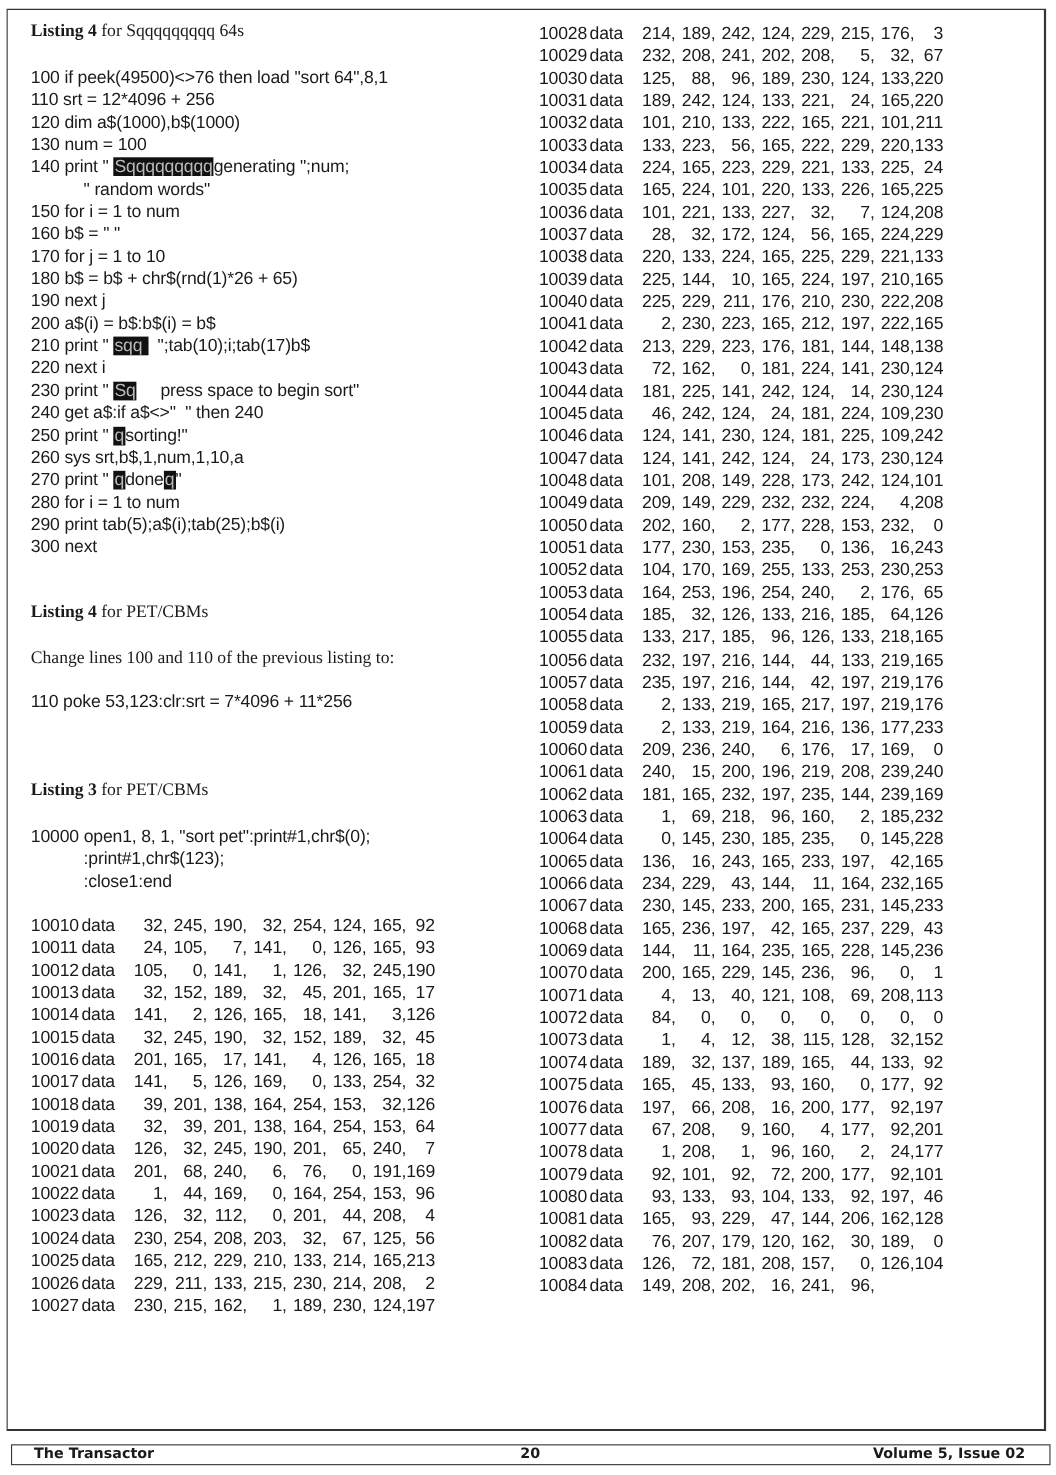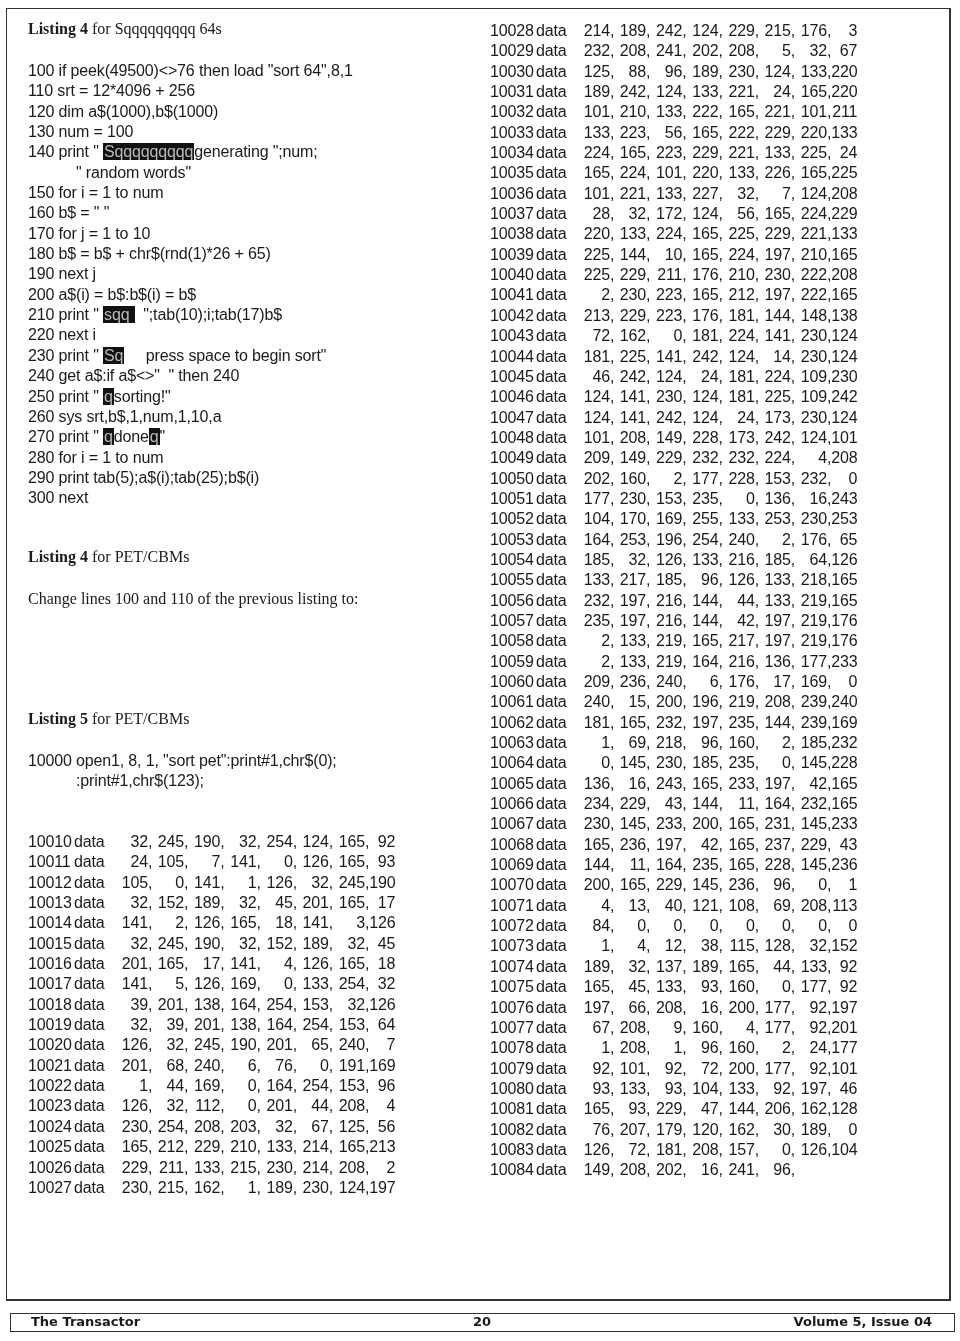--- a/index.html
+++ b/index.html
@@ -53,31 +53,31 @@
   <div class="col col-left">
     <div class="heading" style="top:10px; left:-6px;">
       <b>Listing 4</b><span> for Sqqqqqqqqq 64s</span>
     </div>
     <div class="code" id="c64-code" style="top:52px; left:-6px;"><span class="code-line">100 if peek(49500)&lt;&gt;76 then load "sort 64",8,1</span><span class="code-line">110 srt = 12*4096 + 256</span><span class="code-line">120 dim a$(1000),b$(1000)</span><span class="code-line">130 num = 100</span><span class="code-line">140 print " <span class="rev">Sqqqqqqqqq</span>generating ";num;</span><span class="code-line indent">" random words"</span><span class="code-line">150 for i = 1 to num</span><span class="code-line">160 b$ = " "</span><span class="code-line">170 for j = 1 to 10</span><span class="code-line">180 b$ = b$ + chr$(rnd(1)*26 + 65)</span><span class="code-line">190 next j</span><span class="code-line">200 a$(i) = b$:b$(i) = b$</span><span class="code-line">210 print " <span class="rev">sqq </span>  ";tab(10);i;tab(17)b$</span><span class="code-line">220 next i</span><span class="code-line">230 print " <span class="rev">Sq</span>     press space to begin sort"</span><span class="code-line">240 get a$:if a$&lt;&gt;"  " then 240</span><span class="code-line">250 print " <span class="rev">q</span>sorting!"</span><span class="code-line">260 sys srt,b$,1,num,1,10,a</span><span class="code-line">270 print " <span class="rev">q</span>done<span class="rev">q</span>"</span><span class="code-line">280 for i = 1 to num</span><span class="code-line">290 print tab(5);a$(i);tab(25);b$(i)</span><span class="code-line">300 next</span></div>
 
     <div class="heading" style="top:538px; left:-6px;">
       <b>Listing 4</b><span> for PET/CBMs</span>
     </div>
     <div class="prose" style="top:580px; left:-6px;">Change lines 100 and 110 of the previous listing to:</div>
-    <div class="code" id="pet4-code" style="top:620px; left:-6px;"></div>
+    <div class="code" id="pet4-code" style="top:620px; left:-6px;"><span class="code-line">110 poke 53,123:clr:srt = 7*4096 + 11*256</span></div>
 
     <div class="heading" style="top:700px; left:-6px;">
-      <b>Listing 5</b><span> for PET/CBMs</span>
+      <b>Listing 3</b><span> for PET/CBMs</span>
     </div>
-    <div class="code" id="pet5-code" style="top:742px; left:-6px;"><span class="code-line">10000 open1, 8, 1, "sort pet":print#1,chr$(0);</span><span class="code-line indent">:print#1,chr$(123);</span></div>
+    <div class="code" id="pet5-code" style="top:742px; left:-6px;"><span class="code-line">10000 open1, 8, 1, "sort pet":print#1,chr$(0);</span><span class="code-line indent">:print#1,chr$(123);</span><span class="code-line indent">:close1:end</span></div>
     <div class="code" id="data-left" style="top:823px; left:-6px;"><div class="data-line"><span class="ln">10010</span><span class="kw">data</span><span class="v" style="width: 36.2px;">32,</span><span class="v" style="width: 36.2px;">245,</span><span class="v" style="width: 36.2px;">190,</span><span class="v" style="width: 36.2px;">32,</span><span class="v" style="width: 36.2px;">254,</span><span class="v" style="width: 36.2px;">124,</span><span class="v" style="width: 36.2px;">165,</span><span class="v" style="width: 26px;">92</span></div><div class="data-line"><span class="ln">10011</span><span class="kw">data</span><span class="v" style="width: 36.2px;">24,</span><span class="v" style="width: 36.2px;">105,</span><span class="v" style="width: 36.2px;">7,</span><span class="v" style="width: 36.2px;">141,</span><span class="v" style="width: 36.2px;">0,</span><span class="v" style="width: 36.2px;">126,</span><span class="v" style="width: 36.2px;">165,</span><span class="v" style="width: 26px;">93</span></div><div class="data-line"><span class="ln">10012</span><span class="kw">data</span><span class="v" style="width: 36.2px;">105,</span><span class="v" style="width: 36.2px;">0,</span><span class="v" style="width: 36.2px;">141,</span><span class="v" style="width: 36.2px;">1,</span><span class="v" style="width: 36.2px;">126,</span><span class="v" style="width: 36.2px;">32,</span><span class="v" style="width: 36.2px;">245,</span><span class="v" style="width: 26px;">190</span></div><div class="data-line"><span class="ln">10013</span><span class="kw">data</span><span class="v" style="width: 36.2px;">32,</span><span class="v" style="width: 36.2px;">152,</span><span class="v" style="width: 36.2px;">189,</span><span class="v" style="width: 36.2px;">32,</span><span class="v" style="width: 36.2px;">45,</span><span class="v" style="width: 36.2px;">201,</span><span class="v" style="width: 36.2px;">165,</span><span class="v" style="width: 26px;">17</span></div><div class="data-line"><span class="ln">10014</span><span class="kw">data</span><span class="v" style="width: 36.2px;">141,</span><span class="v" style="width: 36.2px;">2,</span><span class="v" style="width: 36.2px;">126,</span><span class="v" style="width: 36.2px;">165,</span><span class="v" style="width: 36.2px;">18,</span><span class="v" style="width: 36.2px;">141,</span><span class="v" style="width: 36.2px;">3,</span><span class="v" style="width: 26px;">126</span></div><div class="data-line"><span class="ln">10015</span><span class="kw">data</span><span class="v" style="width: 36.2px;">32,</span><span class="v" style="width: 36.2px;">245,</span><span class="v" style="width: 36.2px;">190,</span><span class="v" style="width: 36.2px;">32,</span><span class="v" style="width: 36.2px;">152,</span><span class="v" style="width: 36.2px;">189,</span><span class="v" style="width: 36.2px;">32,</span><span class="v" style="width: 26px;">45</span></div><div class="data-line"><span class="ln">10016</span><span class="kw">data</span><span class="v" style="width: 36.2px;">201,</span><span class="v" style="width: 36.2px;">165,</span><span class="v" style="width: 36.2px;">17,</span><span class="v" style="width: 36.2px;">141,</span><span class="v" style="width: 36.2px;">4,</span><span class="v" style="width: 36.2px;">126,</span><span class="v" style="width: 36.2px;">165,</span><span class="v" style="width: 26px;">18</span></div><div class="data-line"><span class="ln">10017</span><span class="kw">data</span><span class="v" style="width: 36.2px;">141,</span><span class="v" style="width: 36.2px;">5,</span><span class="v" style="width: 36.2px;">126,</span><span class="v" style="width: 36.2px;">169,</span><span class="v" style="width: 36.2px;">0,</span><span class="v" style="width: 36.2px;">133,</span><span class="v" style="width: 36.2px;">254,</span><span class="v" style="width: 26px;">32</span></div><div class="data-line"><span class="ln">10018</span><span class="kw">data</span><span class="v" style="width: 36.2px;">39,</span><span class="v" style="width: 36.2px;">201,</span><span class="v" style="width: 36.2px;">138,</span><span class="v" style="width: 36.2px;">164,</span><span class="v" style="width: 36.2px;">254,</span><span class="v" style="width: 36.2px;">153,</span><span class="v" style="width: 36.2px;">32,</span><span class="v" style="width: 26px;">126</span></div><div class="data-line"><span class="ln">10019</span><span class="kw">data</span><span class="v" style="width: 36.2px;">32,</span><span class="v" style="width: 36.2px;">39,</span><span class="v" style="width: 36.2px;">201,</span><span class="v" style="width: 36.2px;">138,</span><span class="v" style="width: 36.2px;">164,</span><span class="v" style="width: 36.2px;">254,</span><span class="v" style="width: 36.2px;">153,</span><span class="v" style="width: 26px;">64</span></div><div class="data-line"><span class="ln">10020</span><span class="kw">data</span><span class="v" style="width: 36.2px;">126,</span><span class="v" style="width: 36.2px;">32,</span><span class="v" style="width: 36.2px;">245,</span><span class="v" style="width: 36.2px;">190,</span><span class="v" style="width: 36.2px;">201,</span><span class="v" style="width: 36.2px;">65,</span><span class="v" style="width: 36.2px;">240,</span><span class="v" style="width: 26px;">7</span></div><div class="data-line"><span class="ln">10021</span><span class="kw">data</span><span class="v" style="width: 36.2px;">201,</span><span class="v" style="width: 36.2px;">68,</span><span class="v" style="width: 36.2px;">240,</span><span class="v" style="width: 36.2px;">6,</span><span class="v" style="width: 36.2px;">76,</span><span class="v" style="width: 36.2px;">0,</span><span class="v" style="width: 36.2px;">191,</span><span class="v" style="width: 26px;">169</span></div><div class="data-line"><span class="ln">10022</span><span class="kw">data</span><span class="v" style="width: 36.2px;">1,</span><span class="v" style="width: 36.2px;">44,</span><span class="v" style="width: 36.2px;">169,</span><span class="v" style="width: 36.2px;">0,</span><span class="v" style="width: 36.2px;">164,</span><span class="v" style="width: 36.2px;">254,</span><span class="v" style="width: 36.2px;">153,</span><span class="v" style="width: 26px;">96</span></div><div class="data-line"><span class="ln">10023</span><span class="kw">data</span><span class="v" style="width: 36.2px;">126,</span><span class="v" style="width: 36.2px;">32,</span><span class="v" style="width: 36.2px;">112,</span><span class="v" style="width: 36.2px;">0,</span><span class="v" style="width: 36.2px;">201,</span><span class="v" style="width: 36.2px;">44,</span><span class="v" style="width: 36.2px;">208,</span><span class="v" style="width: 26px;">4</span></div><div class="data-line"><span class="ln">10024</span><span class="kw">data</span><span class="v" style="width: 36.2px;">230,</span><span class="v" style="width: 36.2px;">254,</span><span class="v" style="width: 36.2px;">208,</span><span class="v" style="width: 36.2px;">203,</span><span class="v" style="width: 36.2px;">32,</span><span class="v" style="width: 36.2px;">67,</span><span class="v" style="width: 36.2px;">125,</span><span class="v" style="width: 26px;">56</span></div><div class="data-line"><span class="ln">10025</span><span class="kw">data</span><span class="v" style="width: 36.2px;">165,</span><span class="v" style="width: 36.2px;">212,</span><span class="v" style="width: 36.2px;">229,</span><span class="v" style="width: 36.2px;">210,</span><span class="v" style="width: 36.2px;">133,</span><span class="v" style="width: 36.2px;">214,</span><span class="v" style="width: 36.2px;">165,</span><span class="v" style="width: 26px;">213</span></div><div class="data-line"><span class="ln">10026</span><span class="kw">data</span><span class="v" style="width: 36.2px;">229,</span><span class="v" style="width: 36.2px;">211,</span><span class="v" style="width: 36.2px;">133,</span><span class="v" style="width: 36.2px;">215,</span><span class="v" style="width: 36.2px;">230,</span><span class="v" style="width: 36.2px;">214,</span><span class="v" style="width: 36.2px;">208,</span><span class="v" style="width: 26px;">2</span></div><div class="data-line"><span class="ln">10027</span><span class="kw">data</span><span class="v" style="width: 36.2px;">230,</span><span class="v" style="width: 36.2px;">215,</span><span class="v" style="width: 36.2px;">162,</span><span class="v" style="width: 36.2px;">1,</span><span class="v" style="width: 36.2px;">189,</span><span class="v" style="width: 36.2px;">230,</span><span class="v" style="width: 36.2px;">124,</span><span class="v" style="width: 26px;">197</span></div></div>
   </div>
 
   <div class="col col-right">
     <div class="code" id="data-right" style="top:12px; left:-9px;"><div class="data-line"><span class="ln">10028</span><span class="kw">data</span><span class="v" style="width: 36.2px;">214,</span><span class="v" style="width: 36.2px;">189,</span><span class="v" style="width: 36.2px;">242,</span><span class="v" style="width: 36.2px;">124,</span><span class="v" style="width: 36.2px;">229,</span><span class="v" style="width: 36.2px;">215,</span><span class="v" style="width: 36.2px;">176,</span><span class="v" style="width: 26px;">3</span></div><div class="data-line"><span class="ln">10029</span><span class="kw">data</span><span class="v" style="width: 36.2px;">232,</span><span class="v" style="width: 36.2px;">208,</span><span class="v" style="width: 36.2px;">241,</span><span class="v" style="width: 36.2px;">202,</span><span class="v" style="width: 36.2px;">208,</span><span class="v" style="width: 36.2px;">5,</span><span class="v" style="width: 36.2px;">32,</span><span class="v" style="width: 26px;">67</span></div><div class="data-line"><span class="ln">10030</span><span class="kw">data</span><span class="v" style="width: 36.2px;">125,</span><span class="v" style="width: 36.2px;">88,</span><span class="v" style="width: 36.2px;">96,</span><span class="v" style="width: 36.2px;">189,</span><span class="v" style="width: 36.2px;">230,</span><span class="v" style="width: 36.2px;">124,</span><span class="v" style="width: 36.2px;">133,</span><span class="v" style="width: 26px;">220</span></div><div class="data-line"><span class="ln">10031</span><span class="kw">data</span><span class="v" style="width: 36.2px;">189,</span><span class="v" style="width: 36.2px;">242,</span><span class="v" style="width: 36.2px;">124,</span><span class="v" style="width: 36.2px;">133,</span><span class="v" style="width: 36.2px;">221,</span><span class="v" style="width: 36.2px;">24,</span><span class="v" style="width: 36.2px;">165,</span><span class="v" style="width: 26px;">220</span></div><div class="data-line"><span class="ln">10032</span><span class="kw">data</span><span class="v" style="width: 36.2px;">101,</span><span class="v" style="width: 36.2px;">210,</span><span class="v" style="width: 36.2px;">133,</span><span class="v" style="width: 36.2px;">222,</span><span class="v" style="width: 36.2px;">165,</span><span class="v" style="width: 36.2px;">221,</span><span class="v" style="width: 36.2px;">101,</span><span class="v" style="width: 26px;">211</span></div><div class="data-line"><span class="ln">10033</span><span class="kw">data</span><span class="v" style="width: 36.2px;">133,</span><span class="v" style="width: 36.2px;">223,</span><span class="v" style="width: 36.2px;">56,</span><span class="v" style="width: 36.2px;">165,</span><span class="v" style="width: 36.2px;">222,</span><span class="v" style="width: 36.2px;">229,</span><span class="v" style="width: 36.2px;">220,</span><span class="v" style="width: 26px;">133</span></div><div class="data-line"><span class="ln">10034</span><span class="kw">data</span><span class="v" style="width: 36.2px;">224,</span><span class="v" style="width: 36.2px;">165,</span><span class="v" style="width: 36.2px;">223,</span><span class="v" style="width: 36.2px;">229,</span><span class="v" style="width: 36.2px;">221,</span><span class="v" style="width: 36.2px;">133,</span><span class="v" style="width: 36.2px;">225,</span><span class="v" style="width: 26px;">24</span></div><div class="data-line"><span class="ln">10035</span><span class="kw">data</span><span class="v" style="width: 36.2px;">165,</span><span class="v" style="width: 36.2px;">224,</span><span class="v" style="width: 36.2px;">101,</span><span class="v" style="width: 36.2px;">220,</span><span class="v" style="width: 36.2px;">133,</span><span class="v" style="width: 36.2px;">226,</span><span class="v" style="width: 36.2px;">165,</span><span class="v" style="width: 26px;">225</span></div><div class="data-line"><span class="ln">10036</span><span class="kw">data</span><span class="v" style="width: 36.2px;">101,</span><span class="v" style="width: 36.2px;">221,</span><span class="v" style="width: 36.2px;">133,</span><span class="v" style="width: 36.2px;">227,</span><span class="v" style="width: 36.2px;">32,</span><span class="v" style="width: 36.2px;">7,</span><span class="v" style="width: 36.2px;">124,</span><span class="v" style="width: 26px;">208</span></div><div class="data-line"><span class="ln">10037</span><span class="kw">data</span><span class="v" style="width: 36.2px;">28,</span><span class="v" style="width: 36.2px;">32,</span><span class="v" style="width: 36.2px;">172,</span><span class="v" style="width: 36.2px;">124,</span><span class="v" style="width: 36.2px;">56,</span><span class="v" style="width: 36.2px;">165,</span><span class="v" style="width: 36.2px;">224,</span><span class="v" style="width: 26px;">229</span></div><div class="data-line"><span class="ln">10038</span><span class="kw">data</span><span class="v" style="width: 36.2px;">220,</span><span class="v" style="width: 36.2px;">133,</span><span class="v" style="width: 36.2px;">224,</span><span class="v" style="width: 36.2px;">165,</span><span class="v" style="width: 36.2px;">225,</span><span class="v" style="width: 36.2px;">229,</span><span class="v" style="width: 36.2px;">221,</span><span class="v" style="width: 26px;">133</span></div><div class="data-line"><span class="ln">10039</span><span class="kw">data</span><span class="v" style="width: 36.2px;">225,</span><span class="v" style="width: 36.2px;">144,</span><span class="v" style="width: 36.2px;">10,</span><span class="v" style="width: 36.2px;">165,</span><span class="v" style="width: 36.2px;">224,</span><span class="v" style="width: 36.2px;">197,</span><span class="v" style="width: 36.2px;">210,</span><span class="v" style="width: 26px;">165</span></div><div class="data-line"><span class="ln">10040</span><span class="kw">data</span><span class="v" style="width: 36.2px;">225,</span><span class="v" style="width: 36.2px;">229,</span><span class="v" style="width: 36.2px;">211,</span><span class="v" style="width: 36.2px;">176,</span><span class="v" style="width: 36.2px;">210,</span><span class="v" style="width: 36.2px;">230,</span><span class="v" style="width: 36.2px;">222,</span><span class="v" style="width: 26px;">208</span></div><div class="data-line"><span class="ln">10041</span><span class="kw">data</span><span class="v" style="width: 36.2px;">2,</span><span class="v" style="width: 36.2px;">230,</span><span class="v" style="width: 36.2px;">223,</span><span class="v" style="width: 36.2px;">165,</span><span class="v" style="width: 36.2px;">212,</span><span class="v" style="width: 36.2px;">197,</span><span class="v" style="width: 36.2px;">222,</span><span class="v" style="width: 26px;">165</span></div><div class="data-line"><span class="ln">10042</span><span class="kw">data</span><span class="v" style="width: 36.2px;">213,</span><span class="v" style="width: 36.2px;">229,</span><span class="v" style="width: 36.2px;">223,</span><span class="v" style="width: 36.2px;">176,</span><span class="v" style="width: 36.2px;">181,</span><span class="v" style="width: 36.2px;">144,</span><span class="v" style="width: 36.2px;">148,</span><span class="v" style="width: 26px;">138</span></div><div class="data-line"><span class="ln">10043</span><span class="kw">data</span><span class="v" style="width: 36.2px;">72,</span><span class="v" style="width: 36.2px;">162,</span><span class="v" style="width: 36.2px;">0,</span><span class="v" style="width: 36.2px;">181,</span><span class="v" style="width: 36.2px;">224,</span><span class="v" style="width: 36.2px;">141,</span><span class="v" style="width: 36.2px;">230,</span><span class="v" style="width: 26px;">124</span></div><div class="data-line"><span class="ln">10044</span><span class="kw">data</span><span class="v" style="width: 36.2px;">181,</span><span class="v" style="width: 36.2px;">225,</span><span class="v" style="width: 36.2px;">141,</span><span class="v" style="width: 36.2px;">242,</span><span class="v" style="width: 36.2px;">124,</span><span class="v" style="width: 36.2px;">14,</span><span class="v" style="width: 36.2px;">230,</span><span class="v" style="width: 26px;">124</span></div><div class="data-line"><span class="ln">10045</span><span class="kw">data</span><span class="v" style="width: 36.2px;">46,</span><span class="v" style="width: 36.2px;">242,</span><span class="v" style="width: 36.2px;">124,</span><span class="v" style="width: 36.2px;">24,</span><span class="v" style="width: 36.2px;">181,</span><span class="v" style="width: 36.2px;">224,</span><span class="v" style="width: 36.2px;">109,</span><span class="v" style="width: 26px;">230</span></div><div class="data-line"><span class="ln">10046</span><span class="kw">data</span><span class="v" style="width: 36.2px;">124,</span><span class="v" style="width: 36.2px;">141,</span><span class="v" style="width: 36.2px;">230,</span><span class="v" style="width: 36.2px;">124,</span><span class="v" style="width: 36.2px;">181,</span><span class="v" style="width: 36.2px;">225,</span><span class="v" style="width: 36.2px;">109,</span><span class="v" style="width: 26px;">242</span></div><div class="data-line"><span class="ln">10047</span><span class="kw">data</span><span class="v" style="width: 36.2px;">124,</span><span class="v" style="width: 36.2px;">141,</span><span class="v" style="width: 36.2px;">242,</span><span class="v" style="width: 36.2px;">124,</span><span class="v" style="width: 36.2px;">24,</span><span class="v" style="width: 36.2px;">173,</span><span class="v" style="width: 36.2px;">230,</span><span class="v" style="width: 26px;">124</span></div><div class="data-line"><span class="ln">10048</span><span class="kw">data</span><span class="v" style="width: 36.2px;">101,</span><span class="v" style="width: 36.2px;">208,</span><span class="v" style="width: 36.2px;">149,</span><span class="v" style="width: 36.2px;">228,</span><span class="v" style="width: 36.2px;">173,</span><span class="v" style="width: 36.2px;">242,</span><span class="v" style="width: 36.2px;">124,</span><span class="v" style="width: 26px;">101</span></div><div class="data-line"><span class="ln">10049</span><span class="kw">data</span><span class="v" style="width: 36.2px;">209,</span><span class="v" style="width: 36.2px;">149,</span><span class="v" style="width: 36.2px;">229,</span><span class="v" style="width: 36.2px;">232,</span><span class="v" style="width: 36.2px;">232,</span><span class="v" style="width: 36.2px;">224,</span><span class="v" style="width: 36.2px;">4,</span><span class="v" style="width: 26px;">208</span></div><div class="data-line"><span class="ln">10050</span><span class="kw">data</span><span class="v" style="width: 36.2px;">202,</span><span class="v" style="width: 36.2px;">160,</span><span class="v" style="width: 36.2px;">2,</span><span class="v" style="width: 36.2px;">177,</span><span class="v" style="width: 36.2px;">228,</span><span class="v" style="width: 36.2px;">153,</span><span class="v" style="width: 36.2px;">232,</span><span class="v" style="width: 26px;">0</span></div><div class="data-line"><span class="ln">10051</span><span class="kw">data</span><span class="v" style="width: 36.2px;">177,</span><span class="v" style="width: 36.2px;">230,</span><span class="v" style="width: 36.2px;">153,</span><span class="v" style="width: 36.2px;">235,</span><span class="v" style="width: 36.2px;">0,</span><span class="v" style="width: 36.2px;">136,</span><span class="v" style="width: 36.2px;">16,</span><span class="v" style="width: 26px;">243</span></div><div class="data-line"><span class="ln">10052</span><span class="kw">data</span><span class="v" style="width: 36.2px;">104,</span><span class="v" style="width: 36.2px;">170,</span><span class="v" style="width: 36.2px;">169,</span><span class="v" style="width: 36.2px;">255,</span><span class="v" style="width: 36.2px;">133,</span><span class="v" style="width: 36.2px;">253,</span><span class="v" style="width: 36.2px;">230,</span><span class="v" style="width: 26px;">253</span></div><div class="data-line"><span class="ln">10053</span><span class="kw">data</span><span class="v" style="width: 36.2px;">164,</span><span class="v" style="width: 36.2px;">253,</span><span class="v" style="width: 36.2px;">196,</span><span class="v" style="width: 36.2px;">254,</span><span class="v" style="width: 36.2px;">240,</span><span class="v" style="width: 36.2px;">2,</span><span class="v" style="width: 36.2px;">176,</span><span class="v" style="width: 26px;">65</span></div><div class="data-line"><span class="ln">10054</span><span class="kw">data</span><span class="v" style="width: 36.2px;">185,</span><span class="v" style="width: 36.2px;">32,</span><span class="v" style="width: 36.2px;">126,</span><span class="v" style="width: 36.2px;">133,</span><span class="v" style="width: 36.2px;">216,</span><span class="v" style="width: 36.2px;">185,</span><span class="v" style="width: 36.2px;">64,</span><span class="v" style="width: 26px;">126</span></div><div class="data-line"><span class="ln">10055</span><span class="kw">data</span><span class="v" style="width: 36.2px;">133,</span><span class="v" style="width: 36.2px;">217,</span><span class="v" style="width: 36.2px;">185,</span><span class="v" style="width: 36.2px;">96,</span><span class="v" style="width: 36.2px;">126,</span><span class="v" style="width: 36.2px;">133,</span><span class="v" style="width: 36.2px;">218,</span><span class="v" style="width: 26px;">165</span></div><div class="data-line"><span class="ln">10056</span><span class="kw">data</span><span class="v" style="width: 36.2px;">232,</span><span class="v" style="width: 36.2px;">197,</span><span class="v" style="width: 36.2px;">216,</span><span class="v" style="width: 36.2px;">144,</span><span class="v" style="width: 36.2px;">44,</span><span class="v" style="width: 36.2px;">133,</span><span class="v" style="width: 36.2px;">219,</span><span class="v" style="width: 26px;">165</span></div><div class="data-line"><span class="ln">10057</span><span class="kw">data</span><span class="v" style="width: 36.2px;">235,</span><span class="v" style="width: 36.2px;">197,</span><span class="v" style="width: 36.2px;">216,</span><span class="v" style="width: 36.2px;">144,</span><span class="v" style="width: 36.2px;">42,</span><span class="v" style="width: 36.2px;">197,</span><span class="v" style="width: 36.2px;">219,</span><span class="v" style="width: 26px;">176</span></div><div class="data-line"><span class="ln">10058</span><span class="kw">data</span><span class="v" style="width: 36.2px;">2,</span><span class="v" style="width: 36.2px;">133,</span><span class="v" style="width: 36.2px;">219,</span><span class="v" style="width: 36.2px;">165,</span><span class="v" style="width: 36.2px;">217,</span><span class="v" style="width: 36.2px;">197,</span><span class="v" style="width: 36.2px;">219,</span><span class="v" style="width: 26px;">176</span></div><div class="data-line"><span class="ln">10059</span><span class="kw">data</span><span class="v" style="width: 36.2px;">2,</span><span class="v" style="width: 36.2px;">133,</span><span class="v" style="width: 36.2px;">219,</span><span class="v" style="width: 36.2px;">164,</span><span class="v" style="width: 36.2px;">216,</span><span class="v" style="width: 36.2px;">136,</span><span class="v" style="width: 36.2px;">177,</span><span class="v" style="width: 26px;">233</span></div><div class="data-line"><span class="ln">10060</span><span class="kw">data</span><span class="v" style="width: 36.2px;">209,</span><span class="v" style="width: 36.2px;">236,</span><span class="v" style="width: 36.2px;">240,</span><span class="v" style="width: 36.2px;">6,</span><span class="v" style="width: 36.2px;">176,</span><span class="v" style="width: 36.2px;">17,</span><span class="v" style="width: 36.2px;">169,</span><span class="v" style="width: 26px;">0</span></div><div class="data-line"><span class="ln">10061</span><span class="kw">data</span><span class="v" style="width: 36.2px;">240,</span><span class="v" style="width: 36.2px;">15,</span><span class="v" style="width: 36.2px;">200,</span><span class="v" style="width: 36.2px;">196,</span><span class="v" style="width: 36.2px;">219,</span><span class="v" style="width: 36.2px;">208,</span><span class="v" style="width: 36.2px;">239,</span><span class="v" style="width: 26px;">240</span></div><div class="data-line"><span class="ln">10062</span><span class="kw">data</span><span class="v" style="width: 36.2px;">181,</span><span class="v" style="width: 36.2px;">165,</span><span class="v" style="width: 36.2px;">232,</span><span class="v" style="width: 36.2px;">197,</span><span class="v" style="width: 36.2px;">235,</span><span class="v" style="width: 36.2px;">144,</span><span class="v" style="width: 36.2px;">239,</span><span class="v" style="width: 26px;">169</span></div><div class="data-line"><span class="ln">10063</span><span class="kw">data</span><span class="v" style="width: 36.2px;">1,</span><span class="v" style="width: 36.2px;">69,</span><span class="v" style="width: 36.2px;">218,</span><span class="v" style="width: 36.2px;">96,</span><span class="v" style="width: 36.2px;">160,</span><span class="v" style="width: 36.2px;">2,</span><span class="v" style="width: 36.2px;">185,</span><span class="v" style="width: 26px;">232</span></div><div class="data-line"><span class="ln">10064</span><span class="kw">data</span><span class="v" style="width: 36.2px;">0,</span><span class="v" style="width: 36.2px;">145,</span><span class="v" style="width: 36.2px;">230,</span><span class="v" style="width: 36.2px;">185,</span><span class="v" style="width: 36.2px;">235,</span><span class="v" style="width: 36.2px;">0,</span><span class="v" style="width: 36.2px;">145,</span><span class="v" style="width: 26px;">228</span></div><div class="data-line"><span class="ln">10065</span><span class="kw">data</span><span class="v" style="width: 36.2px;">136,</span><span class="v" style="width: 36.2px;">16,</span><span class="v" style="width: 36.2px;">243,</span><span class="v" style="width: 36.2px;">165,</span><span class="v" style="width: 36.2px;">233,</span><span class="v" style="width: 36.2px;">197,</span><span class="v" style="width: 36.2px;">42,</span><span class="v" style="width: 26px;">165</span></div><div class="data-line"><span class="ln">10066</span><span class="kw">data</span><span class="v" style="width: 36.2px;">234,</span><span class="v" style="width: 36.2px;">229,</span><span class="v" style="width: 36.2px;">43,</span><span class="v" style="width: 36.2px;">144,</span><span class="v" style="width: 36.2px;">11,</span><span class="v" style="width: 36.2px;">164,</span><span class="v" style="width: 36.2px;">232,</span><span class="v" style="width: 26px;">165</span></div><div class="data-line"><span class="ln">10067</span><span class="kw">data</span><span class="v" style="width: 36.2px;">230,</span><span class="v" style="width: 36.2px;">145,</span><span class="v" style="width: 36.2px;">233,</span><span class="v" style="width: 36.2px;">200,</span><span class="v" style="width: 36.2px;">165,</span><span class="v" style="width: 36.2px;">231,</span><span class="v" style="width: 36.2px;">145,</span><span class="v" style="width: 26px;">233</span></div><div class="data-line"><span class="ln">10068</span><span class="kw">data</span><span class="v" style="width: 36.2px;">165,</span><span class="v" style="width: 36.2px;">236,</span><span class="v" style="width: 36.2px;">197,</span><span class="v" style="width: 36.2px;">42,</span><span class="v" style="width: 36.2px;">165,</span><span class="v" style="width: 36.2px;">237,</span><span class="v" style="width: 36.2px;">229,</span><span class="v" style="width: 26px;">43</span></div><div class="data-line"><span class="ln">10069</span><span class="kw">data</span><span class="v" style="width: 36.2px;">144,</span><span class="v" style="width: 36.2px;">11,</span><span class="v" style="width: 36.2px;">164,</span><span class="v" style="width: 36.2px;">235,</span><span class="v" style="width: 36.2px;">165,</span><span class="v" style="width: 36.2px;">228,</span><span class="v" style="width: 36.2px;">145,</span><span class="v" style="width: 26px;">236</span></div><div class="data-line"><span class="ln">10070</span><span class="kw">data</span><span class="v" style="width: 36.2px;">200,</span><span class="v" style="width: 36.2px;">165,</span><span class="v" style="width: 36.2px;">229,</span><span class="v" style="width: 36.2px;">145,</span><span class="v" style="width: 36.2px;">236,</span><span class="v" style="width: 36.2px;">96,</span><span class="v" style="width: 36.2px;">0,</span><span class="v" style="width: 26px;">1</span></div><div class="data-line"><span class="ln">10071</span><span class="kw">data</span><span class="v" style="width: 36.2px;">4,</span><span class="v" style="width: 36.2px;">13,</span><span class="v" style="width: 36.2px;">40,</span><span class="v" style="width: 36.2px;">121,</span><span class="v" style="width: 36.2px;">108,</span><span class="v" style="width: 36.2px;">69,</span><span class="v" style="width: 36.2px;">208,</span><span class="v" style="width: 26px;">113</span></div><div class="data-line"><span class="ln">10072</span><span class="kw">data</span><span class="v" style="width: 36.2px;">84,</span><span class="v" style="width: 36.2px;">0,</span><span class="v" style="width: 36.2px;">0,</span><span class="v" style="width: 36.2px;">0,</span><span class="v" style="width: 36.2px;">0,</span><span class="v" style="width: 36.2px;">0,</span><span class="v" style="width: 36.2px;">0,</span><span class="v" style="width: 26px;">0</span></div><div class="data-line"><span class="ln">10073</span><span class="kw">data</span><span class="v" style="width: 36.2px;">1,</span><span class="v" style="width: 36.2px;">4,</span><span class="v" style="width: 36.2px;">12,</span><span class="v" style="width: 36.2px;">38,</span><span class="v" style="width: 36.2px;">115,</span><span class="v" style="width: 36.2px;">128,</span><span class="v" style="width: 36.2px;">32,</span><span class="v" style="width: 26px;">152</span></div><div class="data-line"><span class="ln">10074</span><span class="kw">data</span><span class="v" style="width: 36.2px;">189,</span><span class="v" style="width: 36.2px;">32,</span><span class="v" style="width: 36.2px;">137,</span><span class="v" style="width: 36.2px;">189,</span><span class="v" style="width: 36.2px;">165,</span><span class="v" style="width: 36.2px;">44,</span><span class="v" style="width: 36.2px;">133,</span><span class="v" style="width: 26px;">92</span></div><div class="data-line"><span class="ln">10075</span><span class="kw">data</span><span class="v" style="width: 36.2px;">165,</span><span class="v" style="width: 36.2px;">45,</span><span class="v" style="width: 36.2px;">133,</span><span class="v" style="width: 36.2px;">93,</span><span class="v" style="width: 36.2px;">160,</span><span class="v" style="width: 36.2px;">0,</span><span class="v" style="width: 36.2px;">177,</span><span class="v" style="width: 26px;">92</span></div><div class="data-line"><span class="ln">10076</span><span class="kw">data</span><span class="v" style="width: 36.2px;">197,</span><span class="v" style="width: 36.2px;">66,</span><span class="v" style="width: 36.2px;">208,</span><span class="v" style="width: 36.2px;">16,</span><span class="v" style="width: 36.2px;">200,</span><span class="v" style="width: 36.2px;">177,</span><span class="v" style="width: 36.2px;">92,</span><span class="v" style="width: 26px;">197</span></div><div class="data-line"><span class="ln">10077</span><span class="kw">data</span><span class="v" style="width: 36.2px;">67,</span><span class="v" style="width: 36.2px;">208,</span><span class="v" style="width: 36.2px;">9,</span><span class="v" style="width: 36.2px;">160,</span><span class="v" style="width: 36.2px;">4,</span><span class="v" style="width: 36.2px;">177,</span><span class="v" style="width: 36.2px;">92,</span><span class="v" style="width: 26px;">201</span></div><div class="data-line"><span class="ln">10078</span><span class="kw">data</span><span class="v" style="width: 36.2px;">1,</span><span class="v" style="width: 36.2px;">208,</span><span class="v" style="width: 36.2px;">1,</span><span class="v" style="width: 36.2px;">96,</span><span class="v" style="width: 36.2px;">160,</span><span class="v" style="width: 36.2px;">2,</span><span class="v" style="width: 36.2px;">24,</span><span class="v" style="width: 26px;">177</span></div><div class="data-line"><span class="ln">10079</span><span class="kw">data</span><span class="v" style="width: 36.2px;">92,</span><span class="v" style="width: 36.2px;">101,</span><span class="v" style="width: 36.2px;">92,</span><span class="v" style="width: 36.2px;">72,</span><span class="v" style="width: 36.2px;">200,</span><span class="v" style="width: 36.2px;">177,</span><span class="v" style="width: 36.2px;">92,</span><span class="v" style="width: 26px;">101</span></div><div class="data-line"><span class="ln">10080</span><span class="kw">data</span><span class="v" style="width: 36.2px;">93,</span><span class="v" style="width: 36.2px;">133,</span><span class="v" style="width: 36.2px;">93,</span><span class="v" style="width: 36.2px;">104,</span><span class="v" style="width: 36.2px;">133,</span><span class="v" style="width: 36.2px;">92,</span><span class="v" style="width: 36.2px;">197,</span><span class="v" style="width: 26px;">46</span></div><div class="data-line"><span class="ln">10081</span><span class="kw">data</span><span class="v" style="width: 36.2px;">165,</span><span class="v" style="width: 36.2px;">93,</span><span class="v" style="width: 36.2px;">229,</span><span class="v" style="width: 36.2px;">47,</span><span class="v" style="width: 36.2px;">144,</span><span class="v" style="width: 36.2px;">206,</span><span class="v" style="width: 36.2px;">162,</span><span class="v" style="width: 26px;">128</span></div><div class="data-line"><span class="ln">10082</span><span class="kw">data</span><span class="v" style="width: 36.2px;">76,</span><span class="v" style="width: 36.2px;">207,</span><span class="v" style="width: 36.2px;">179,</span><span class="v" style="width: 36.2px;">120,</span><span class="v" style="width: 36.2px;">162,</span><span class="v" style="width: 36.2px;">30,</span><span class="v" style="width: 36.2px;">189,</span><span class="v" style="width: 26px;">0</span></div><div class="data-line"><span class="ln">10083</span><span class="kw">data</span><span class="v" style="width: 36.2px;">126,</span><span class="v" style="width: 36.2px;">72,</span><span class="v" style="width: 36.2px;">181,</span><span class="v" style="width: 36.2px;">208,</span><span class="v" style="width: 36.2px;">157,</span><span class="v" style="width: 36.2px;">0,</span><span class="v" style="width: 36.2px;">126,</span><span class="v" style="width: 26px;">104</span></div><div class="data-line"><span class="ln">10084</span><span class="kw">data</span><span class="v" style="width: 36.2px;">149,</span><span class="v" style="width: 36.2px;">208,</span><span class="v" style="width: 36.2px;">202,</span><span class="v" style="width: 36.2px;">16,</span><span class="v" style="width: 36.2px;">241,</span><span class="v" style="width: 36.2px;">96,</span></div></div>
   </div>
 </div>
 
 <div class="footer">
   <span class="left">The Transactor</span>
   <span class="mid">20</span>
-  <span class="right">Volume 5, Issue 04</span>
+  <span class="right">Volume 5, Issue 02</span>
 </div>
 
 </body></html>

